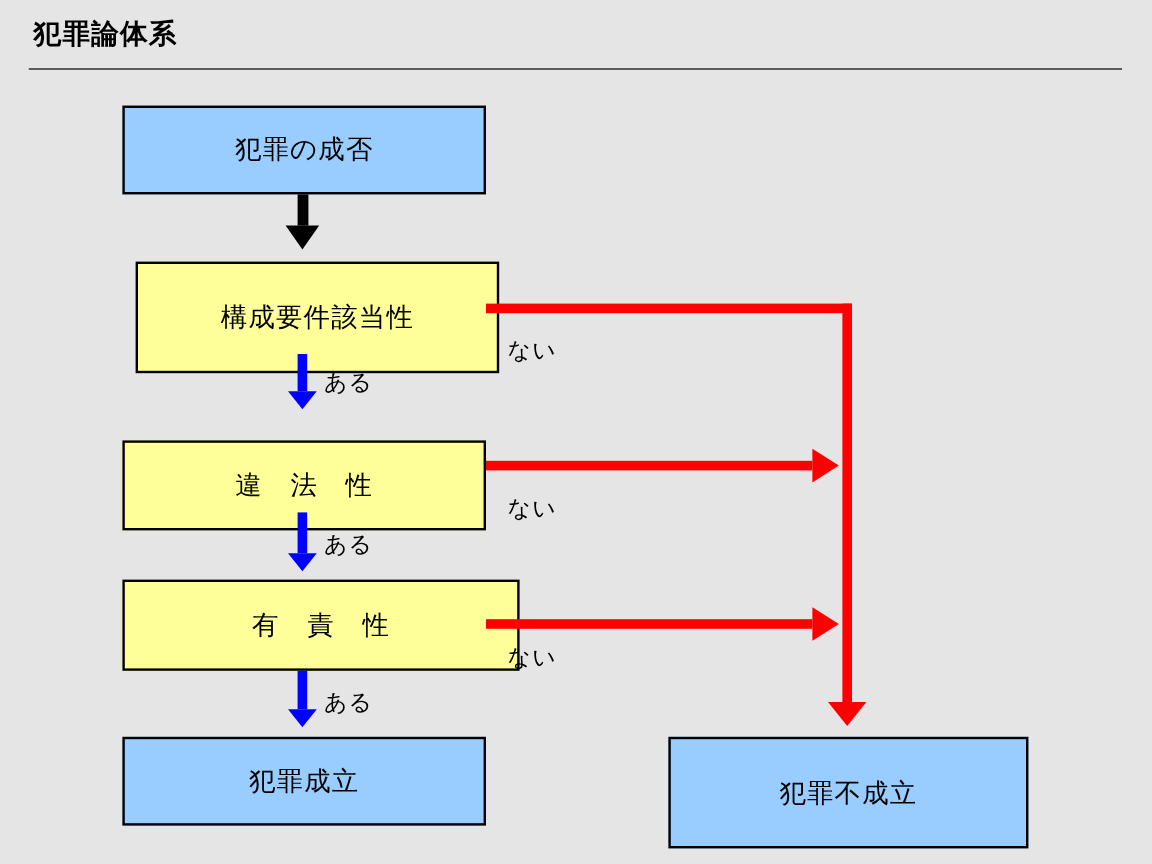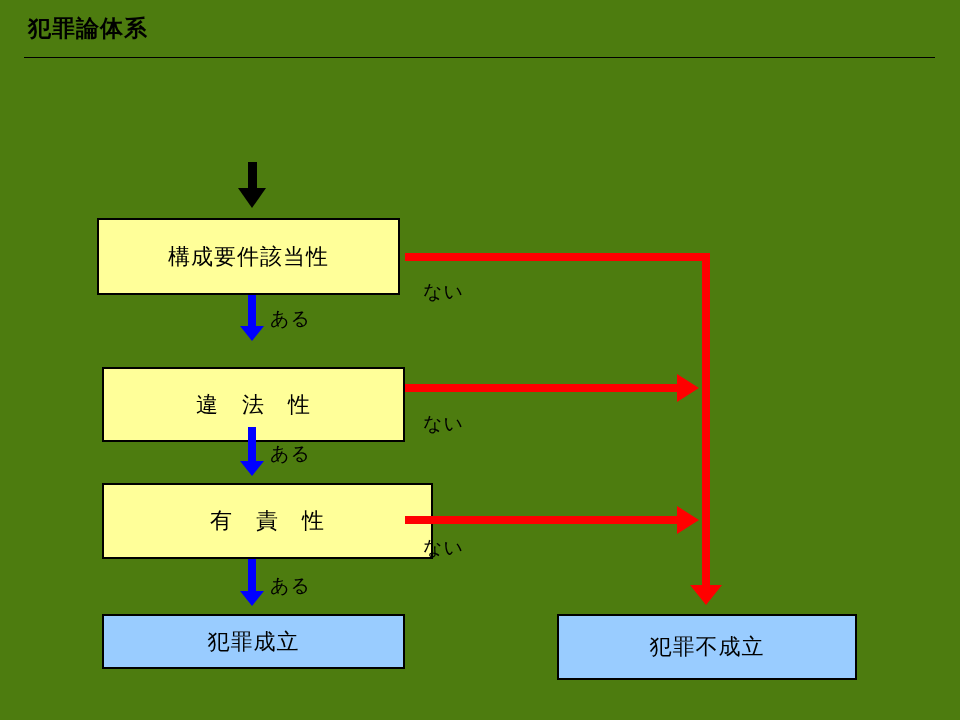--- a/index.html
+++ b/index.html
@@ -1,19 +1,19 @@
 <!DOCTYPE html>
 <html><head>
 <meta charset="utf-8">
 <style>
   html, body { margin: 0; padding: 0; background: #ffffff; }
   #canvas {
     position: relative;
     width: 960px; height: 720px;
-    background: #4d7c0f;
+    background: #e5e5e5;
     font-family: Liberation Serif, serif;
     color: #000000;
     overflow: hidden;
   }
 
   
   .page-title {
     position: absolute;
     left: 28px; top: 13px;
     font-size: 23px;
@@ -78,27 +78,30 @@
   }
 </style>
 </head>
 <body>
 
 <div id="canvas">
 
   <div class="page-title">犯罪論体系</div>
   <div class="title-rule"></div>
 
+  <div class="node blue" style="left:102px; top:88px; width:303px; height:74px">
+    <span>犯罪の成否</span>
+  </div>
 
   <div>
     <div class="shaft black" style="left:248px; top:162px; width:9px; height:26px"></div>
     <div class="head down-black" style="left:238px; top:188px"></div>
   </div>
 
-  <div class="node yellow" style="left:97px; top:218px; width:303px; height:77px">
+  <div class="node yellow" style="left:113px; top:218px; width:303px; height:93px">
     <span>構成要件該当性</span>
   </div>
 
   <div>
     <div class="shaft red" style="left:405px; top:253px; width:305px; height:8px"></div>
     <div class="shaft red" style="left:702px; top:253px; width:8px; height:332px"></div>
     <div class="head down-red" style="left:690px; top:585px"></div>
   </div>
   <div class="edge-label" style="left:423px; top:279px">ない</div>
 
@@ -133,21 +136,21 @@
     <div class="head right-red" style="left:677px; top:506px"></div>
   </div>
   <div class="edge-label" style="left:423px; top:535px">ない</div>
 
   <div>
     <div class="shaft blue" style="left:248px; top:559px; width:8px; height:32px"></div>
     <div class="head down-blue" style="left:240px; top:591px"></div>
   </div>
   <div class="edge-label" style="left:270px; top:573px">ある</div>
 
-  <div class="node blue" style="left:102px; top:614px; width:303px; height:55px">
+  <div class="node blue" style="left:102px; top:614px; width:303px; height:74px">
     <span>犯罪成立</span>
   </div>
 
-  <div class="node blue" style="left:557px; top:614px; width:300px; height:66px">
+  <div class="node blue" style="left:557px; top:614px; width:300px; height:93px">
     <span>犯罪不成立</span>
   </div>
 
 </div>
 
 </body></html>

